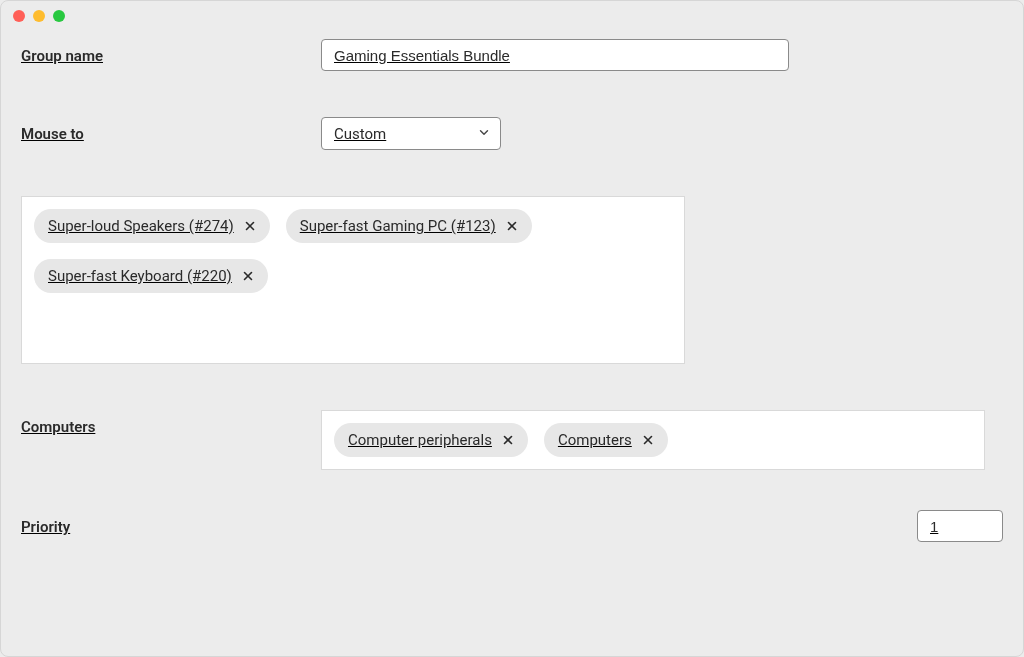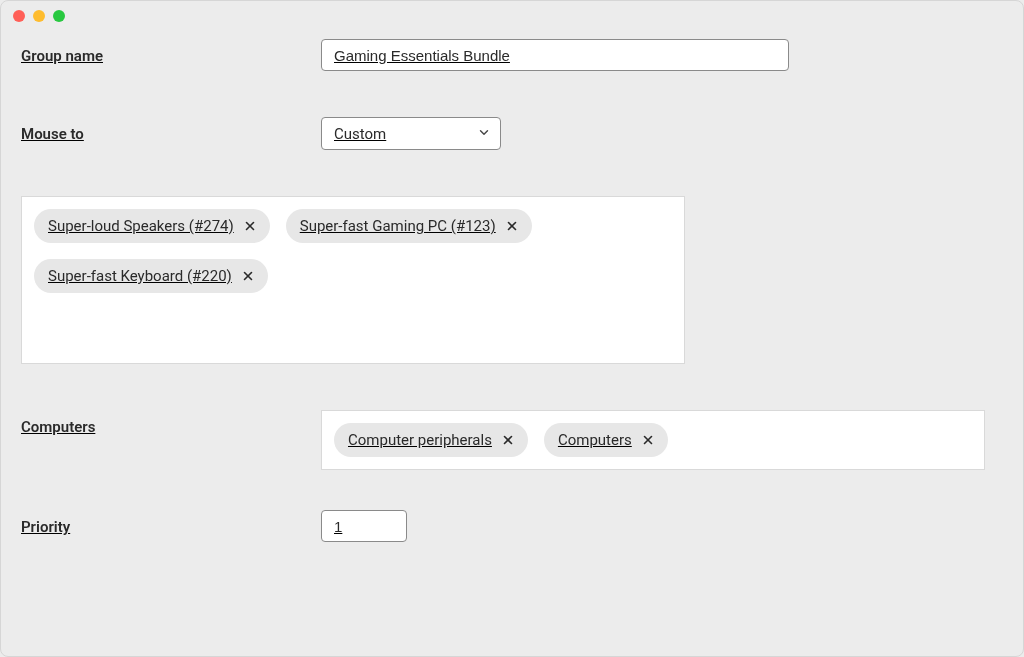--- a/index.html
+++ b/index.html
@@ -138,20 +138,21 @@
       display: inline-flex;
       align-items: center;
       justify-content: center;
       font-weight: 700;
     }
     .tag-remove svg {
       display: block;
     }
     .form-row.last {
       margin-bottom: 0;
+      justify-content: space-between;
     }
   </style>
 </head>
 <body>
 
 <div class="window">
   <div class="titlebar">
     <div class="traffic-light traffic-red"></div>
     <div class="traffic-light traffic-yellow"></div>
     <div class="traffic-light traffic-green"></div>

